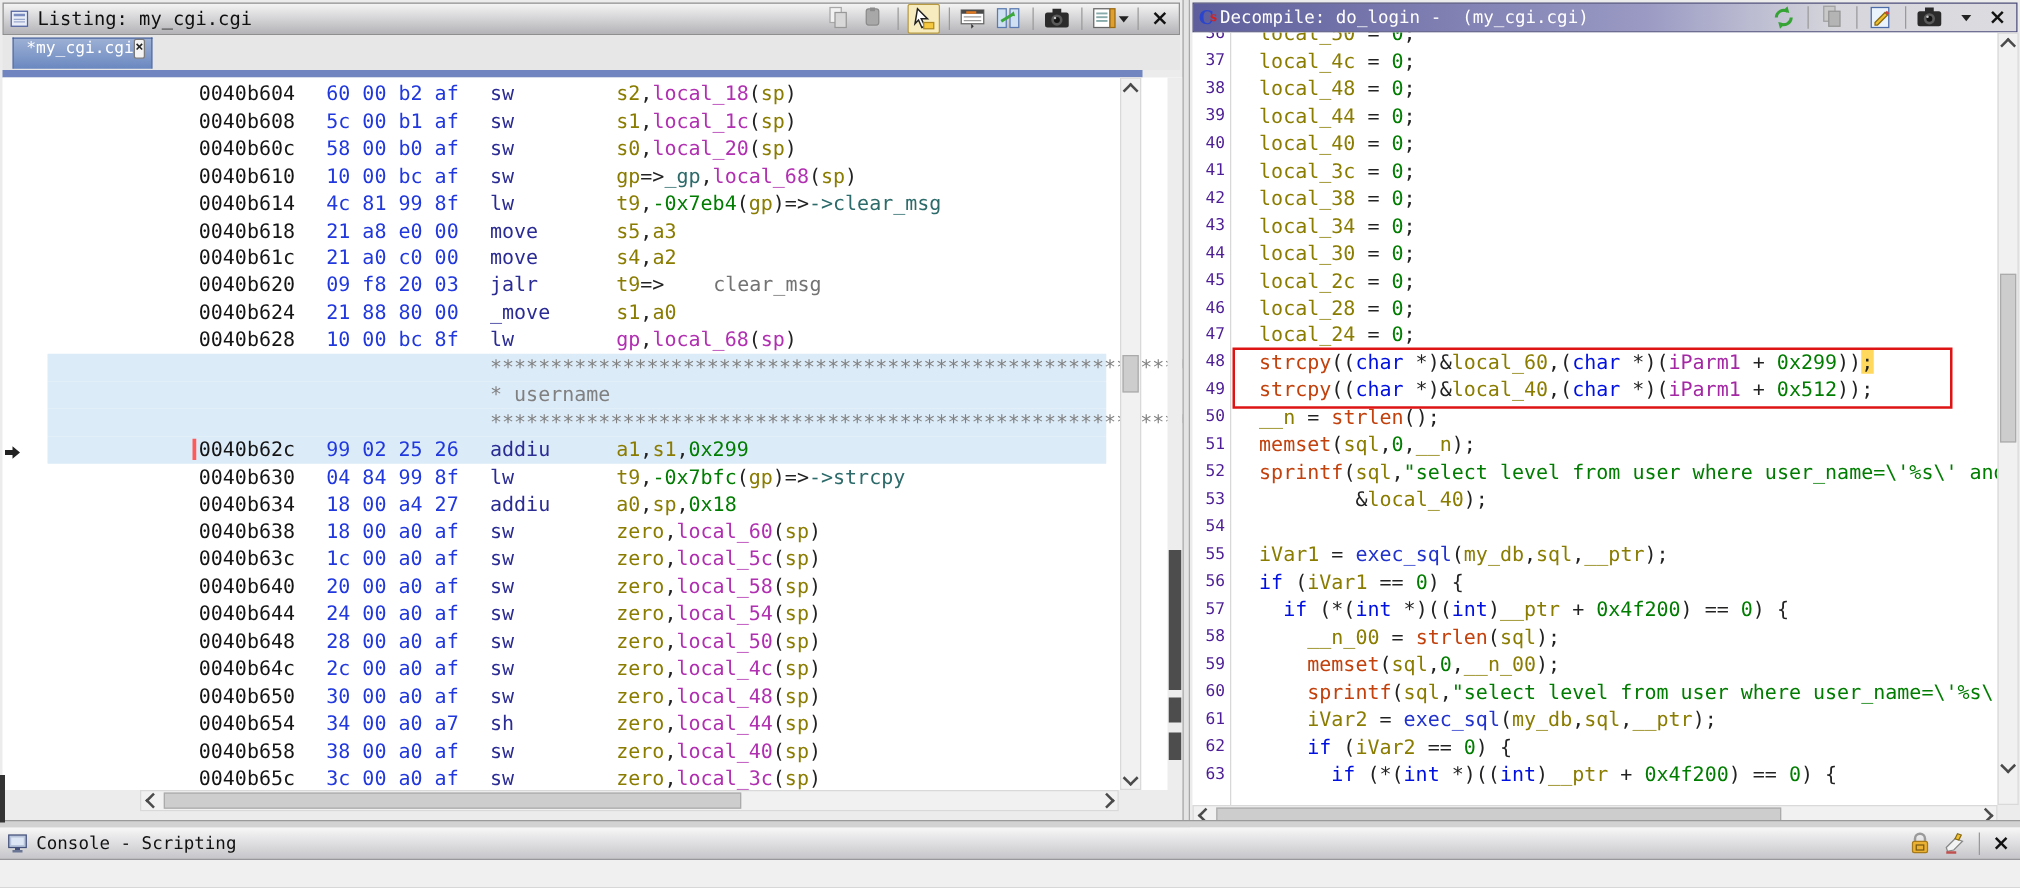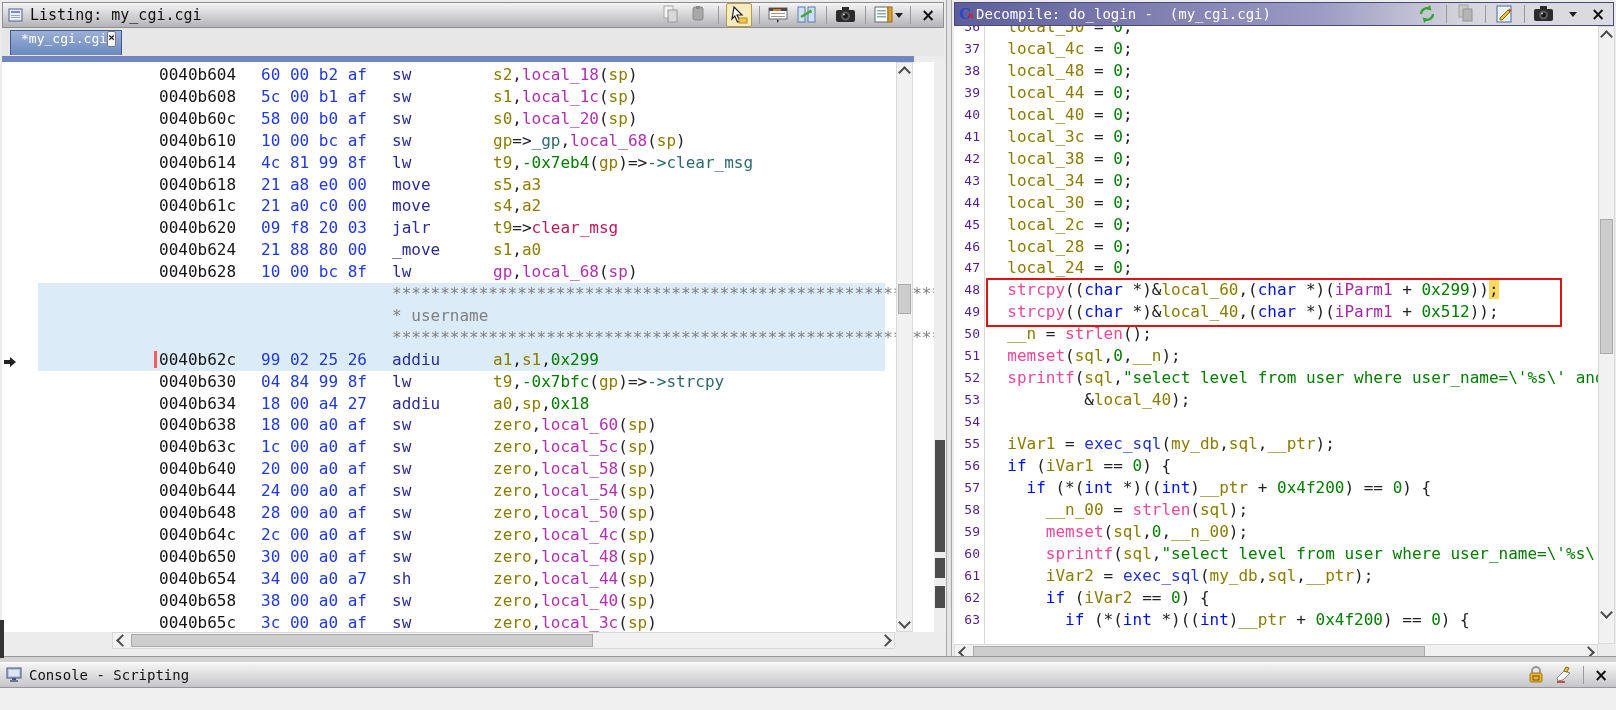--- a/index.html
+++ b/index.html
@@ -30,23 +30,23 @@
   #listing-rows{position:absolute;left:0;top:2px;right:0;}
   .lrow{position:absolute;left:36px;width:847px;height:21.9px;line-height:21.9px;
     font-size:16px;white-space:pre;}
   .lrow.hl{background:#dcebf8;}
   .f-addr{position:absolute;left:121px;} .f-bytes{position:absolute;left:223px;}
   .f-mnem{position:absolute;left:354px;} .f-ops{position:absolute;left:455px;}
   .f-cmt{position:absolute;left:354px;}
   
   .tk.addr{color:#151515;} .tk.bytes{color:#2038dd;} .tk.mnem{color:#2b2b94;}
   .tk.reg{color:#8a7c00;} .tk.lvar{color:#b12fb1;} .tk.num{color:#007d00;}
-  .tk.lbl{color:#2d6a6a;} .tk.flow{color:#be185d;} .tk.cmt{color:#808080;} .tk.pln{color:#222;}
-  
-  .tk.kw{color:#0010e0;} .tk.fn{color:#ec4899;} .tk.fn2{color:#2233cc;}
+  .tk.lbl{color:#2d6a6a;} .tk.flow{color:#737373;margin-left:39px;} .tk.cmt{color:#808080;} .tk.pln{color:#222;}
+  
+  .tk.kw{color:#0010e0;} .tk.fn{color:#c2410c;} .tk.fn2{color:#2233cc;}
   .tk.var{color:#8a7c00;} .tk.parm{color:#a428a4;} .tk.str{color:#007d00;}
   .tk.cursem{background:#ffd95e;color:#222;}
   #cursor-mark{position:absolute;left:152px;top:289px;width:3px;height:17px;background:#ff5a5a;}
   #location-arrow{position:absolute;left:1px;top:291px;}
   
   .vscroll,.hscroll{position:absolute;background:#f1f1f1;border:1px solid #d9d9d9;box-sizing:border-box;}
   .sb-btn{position:absolute;width:15px;height:15px;display:flex;align-items:center;justify-content:center;}
   .chev{width:7px;height:7px;border-left:2px solid #4a4a4a;border-bottom:2px solid #4a4a4a;}
   .chev.up{transform:rotate(135deg);margin-top:3px;} .chev.down{transform:rotate(-45deg);margin-bottom:3px;}
   .chev.left{transform:rotate(45deg);margin-left:3px;} .chev.right{transform:rotate(-135deg);margin-right:3px;}

